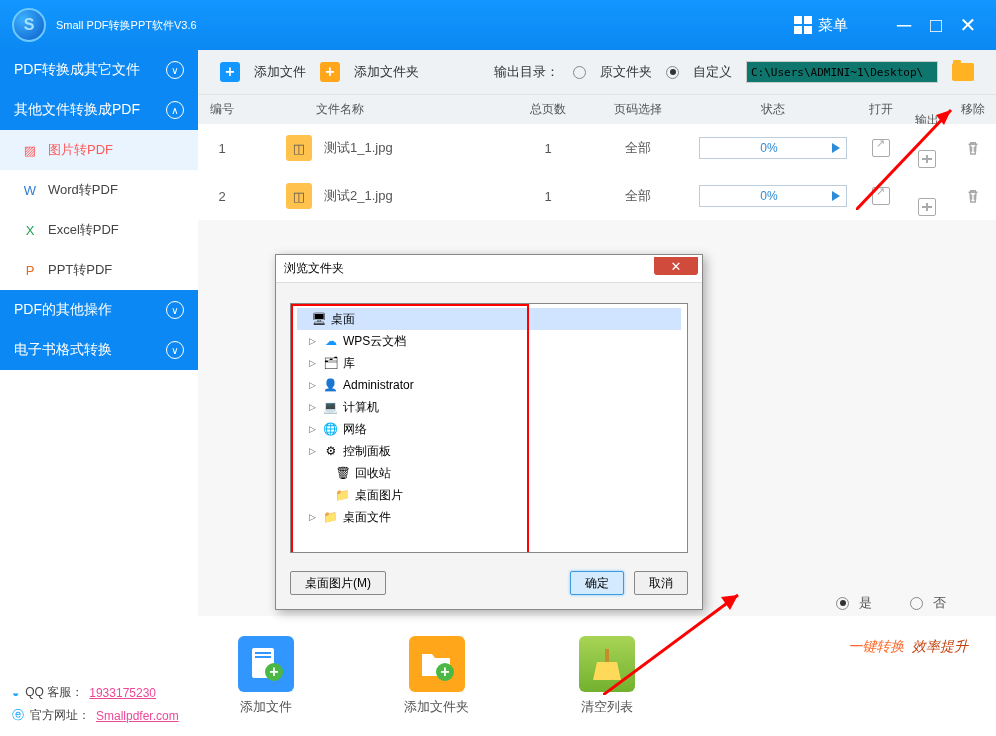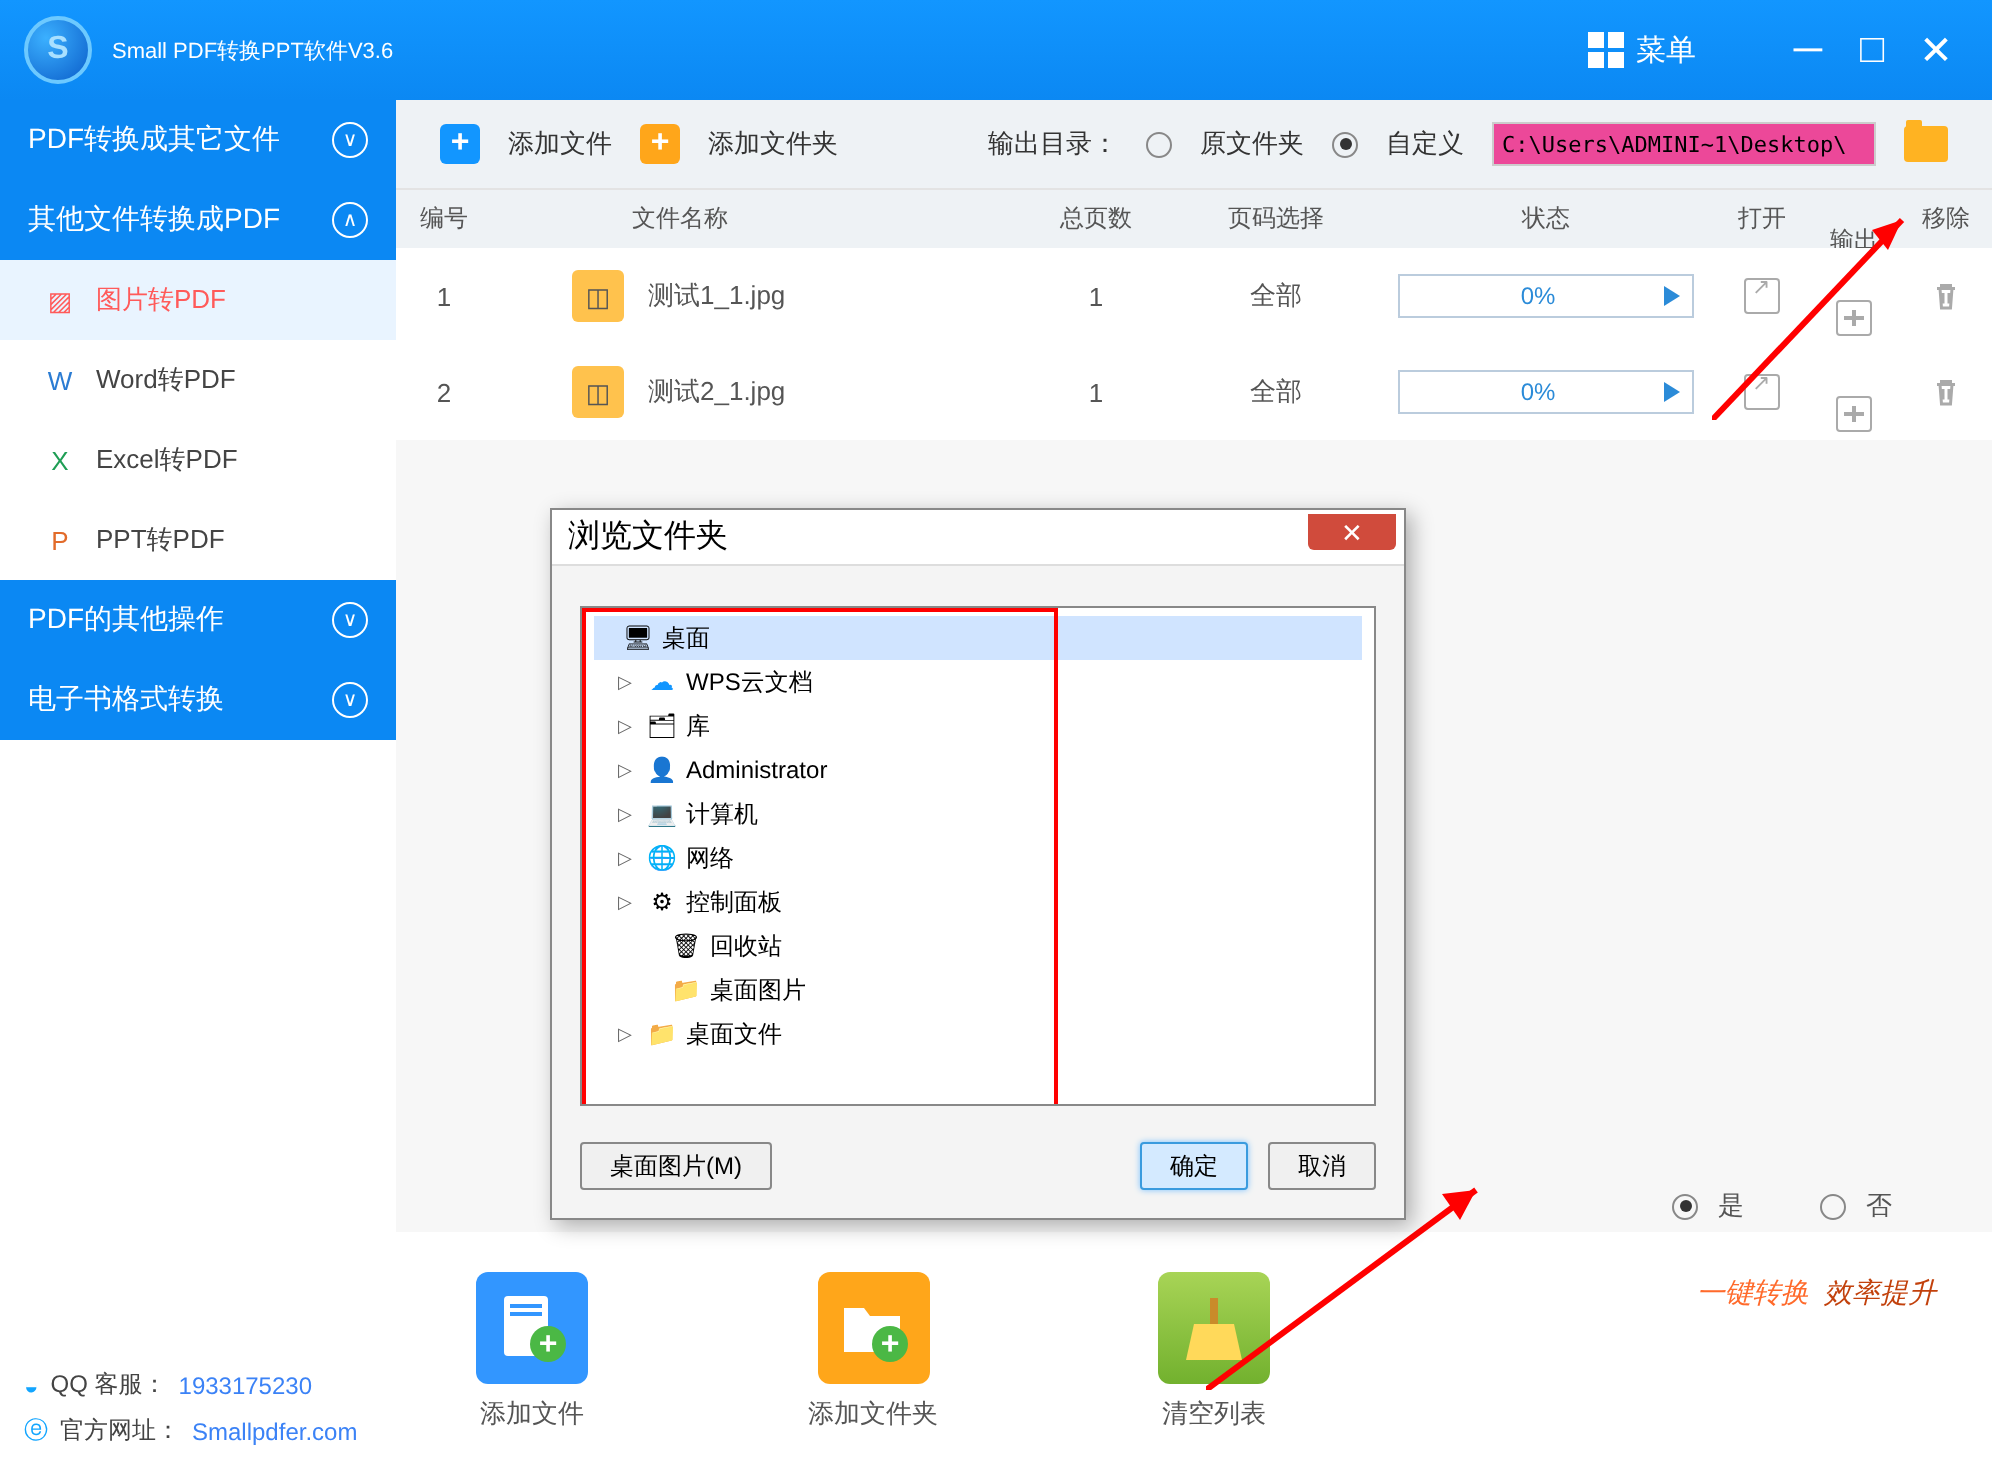--- a/index.html
+++ b/index.html
@@ -16,31 +16,31 @@
 .win-btn { width: 32px; text-align: center; font-size: 20px; cursor: pointer; }
 
 .layout { display: flex; height: 686px; }
 .sidebar { width: 198px; background: #fff; display: flex; flex-direction: column; position: relative; }
 .side-cat { height: 40px; background: #0b88f3; color: #fff; display: flex; align-items: center; padding: 0 14px; font-size: 14px; justify-content: space-between; }
 .side-cat .chev { width: 18px; height: 18px; border: 1.5px solid #fff; border-radius: 50%; display: flex; align-items: center; justify-content: center; font-size: 10px; }
 .side-item { height: 40px; display: flex; align-items: center; padding: 0 22px; font-size: 13px; color: #444; cursor: pointer; }
 .side-item.active { background: #e9f4ff; color: #ff5a5a; }
 .side-icon { width: 16px; height: 16px; margin-right: 10px; display: inline-flex; align-items: center; justify-content: center; }
 .side-bottom { position: absolute; bottom: 12px; left: 12px; font-size: 12px; color: #444; }
-.side-bottom a { color: #3b82f6; }
+.side-bottom a { color: #ec4899; text-decoration: underline; }
 .side-bottom .row { display: flex; align-items: center; margin-top: 6px; gap: 6px; }
 
 .main { flex: 1; background: #f7f7f7; display: flex; flex-direction: column; position: relative; }
 .toolbar { height: 44px; background: #eef2f5; display: flex; align-items: center; padding: 0 22px; gap: 14px; font-size: 13px; color: #333; }
 .sq-btn { width: 20px; height: 20px; border-radius: 3px; display: flex; align-items: center; justify-content: center; color: #fff; font-size: 16px; font-weight: bold; }
 .blue-sq { background: #1296ff; }
 .orange-sq { background: #ffa61a; }
 .radio { width: 13px; height: 13px; border-radius: 50%; border: 1.5px solid #888; display: inline-flex; align-items: center; justify-content: center; }
 .radio.checked::after { content: ""; width: 6px; height: 6px; border-radius: 50%; background: #333; }
-.path-input { width: 192px; height: 22px; background: #ec4899; border: 1px solid #ccc; font-size: 11px; padding: 0 4px; font-family: monospace; display: flex; align-items: center; color: #000; }
+.path-input { width: 192px; height: 22px; background: #0f766e; border: 1px solid #ccc; font-size: 11px; padding: 0 4px; font-family: monospace; display: flex; align-items: center; color: #000; }
 .folder-ico { width: 22px; height: 18px; background: #ffb322; border-radius: 2px; position: relative; }
 .folder-ico::before { content: ""; position: absolute; top: -3px; left: 1px; width: 8px; height: 4px; background: #ffb322; border-radius: 1px 1px 0 0; }
 
 .table-head { height: 30px; background: #eef2f5; display: flex; align-items: center; font-size: 12px; color: #555; border-top: 1px solid #e3e3e3; }
 .col-num { width: 48px; text-align: center; }
 .col-name { flex: 1; padding-left: 70px; }
 .col-pages { width: 80px; text-align: center; }
 .col-range { width: 100px; text-align: center; }
 .col-status { width: 170px; text-align: center; }
 .col-open { width: 46px; text-align: center; }
@@ -72,21 +72,21 @@
 .start-circle { width: 28px; height: 28px; border: 2px solid #fff; border-radius: 50%; display: flex; align-items: center; justify-content: center; }
 .start-circle::after { content: ""; width: 0; height: 0; border-left: 9px solid #fff; border-top: 6px solid transparent; border-bottom: 6px solid transparent; margin-left: 2px; }
 .tagline { position: absolute; right: 28px; bottom: 80px; font-size: 14px; font-style: italic; }
 .tagline .t1 { color: #ff6a2b; }
 .tagline .t2 { color: #c2410c; }
 
 .merge-row { position: absolute; bottom: 124px; right: 50px; display: flex; align-items: center; gap: 10px; font-size: 13px; color: #555; }
 
 
 .dialog { position: absolute; left: 275px; top: 254px; width: 428px; background: #f4f4f4; border: 1px solid #888; box-shadow: 3px 3px 10px rgba(0,0,0,0.3); }
-.dlg-title { height: 28px; display: flex; align-items: center; padding: 0 8px; font-size: 16px; background: #fff; border-bottom: 1px solid #ddd; }
+.dlg-title { height: 28px; display: flex; align-items: center; padding: 0 8px; font-size: 12px; background: #fff; border-bottom: 1px solid #ddd; }
 .dlg-close { position: absolute; right: 4px; top: 2px; width: 44px; height: 18px; background: #d04b3c; border-radius: 0 0 3px 3px; color: #fff; display: flex; align-items: center; justify-content: center; font-size: 13px; cursor: pointer; }
 .dlg-body { padding: 20px 14px 10px; }
 .tree-wrap { border: 1px solid #888; height: 250px; background: #fff; padding: 4px 6px; font-size: 12px; overflow: hidden; position: relative; }
 .red-rect { position: absolute; left: 0; top: 0; width: 238px; height: 280px; border: 2px solid #ff0000; pointer-events: none; }
 .tree-node { display: flex; align-items: center; height: 22px; gap: 4px; cursor: pointer; }
 .tree-node.sel { background: #d0e4ff; }
 .tree-arrow { width: 10px; font-size: 9px; color: #666; }
 .tree-ico { width: 16px; height: 14px; display: inline-flex; align-items: center; justify-content: center; }
 .dlg-buttons { display: flex; gap: 10px; padding: 8px 14px 14px; }
 .dlg-btn { height: 24px; padding: 0 14px; border: 1px solid #888; background: #f0f0f0; font-size: 12px; cursor: pointer; border-radius: 2px; display: flex; align-items: center; }

